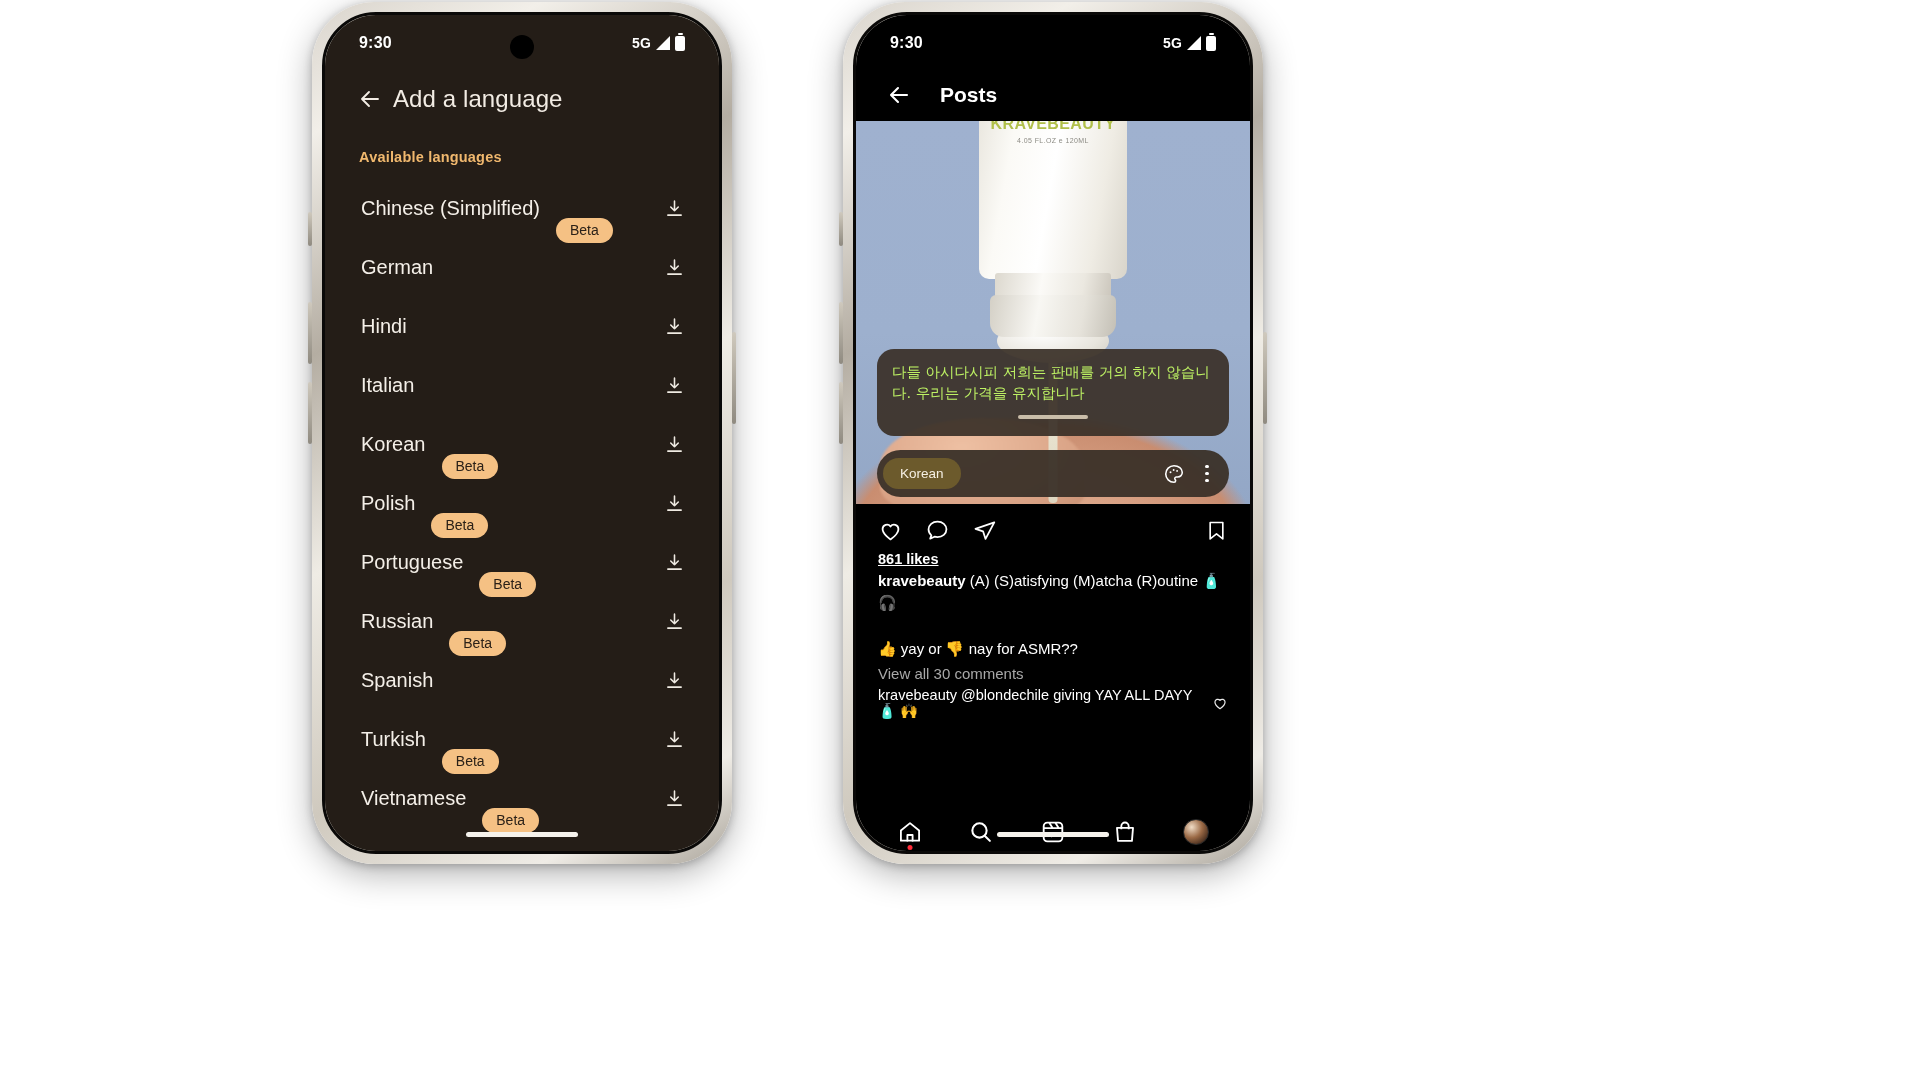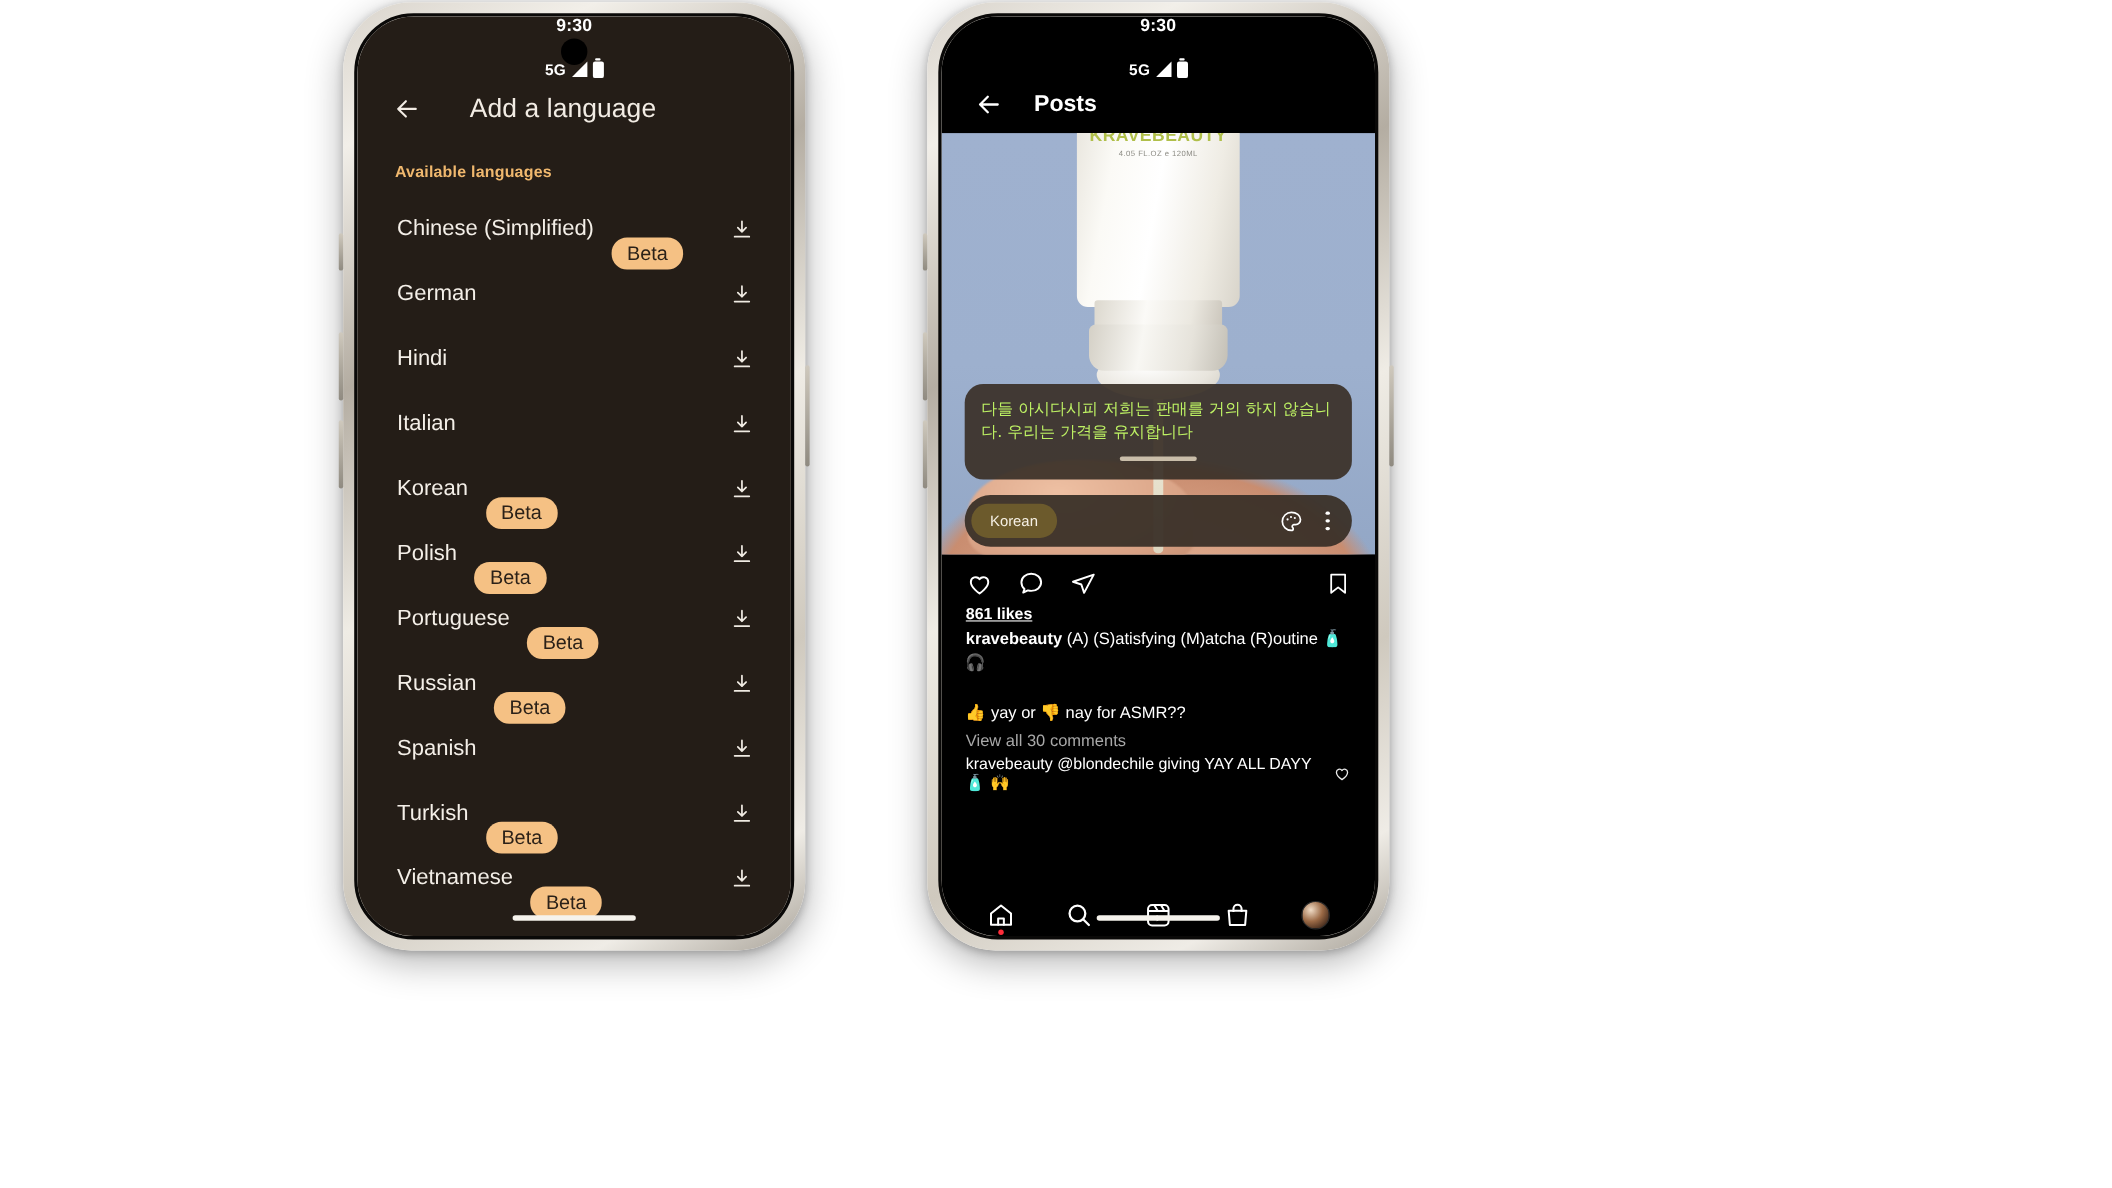--- a/index.html
+++ b/index.html
@@ -35,21 +35,20 @@
   #phone-left  { left: 312px; top: 2px;  width: 420px; height: 862px; }
   #phone-right { left: 843px; top: 2px;  width: 420px; height: 862px; }
 
   
   .statusbar {
     position: relative; height: 56px;
     display: flex; align-items: center; justify-content: space-between;
     padding: 0 34px;
     font-size: 16px; font-weight: 600; color: #fff;
     letter-spacing: .2px;
-    flex-direction: column;
   }
   .camera-dot {
     position: absolute; left: 50%; top: 32px; transform: translate(-50%,-50%);
     width: 24px; height: 24px; border-radius: 50%; background: #000;
   }
   .status-right { display: flex; align-items: center; gap: 5px; }
   .sig-tri {
     width: 0; height: 0;
     border-left: 14px solid transparent;
     border-bottom: 14px solid #fff;
@@ -59,39 +58,39 @@
     position: relative;
   }
   .batt:after {
     content:""; position:absolute; top:-2.5px; left:2.5px;
     width:5px; height:2px; background:#fff; border-radius:1px;
   }
 
   
   .lang-screen { background: #241d17; width:100%; height:100%; display:flex; flex-direction:column; }
   .lang-appbar {
-    display:flex; align-items:center; gap:42px;
+    display:flex; align-items:center; gap:8px;
     padding: 14px 0 16px 30px;
   }
   .back-arrow { width: 30px; height: 24px; flex: none; }
   .lang-title { font-size: 24px; color: #f2ece4; font-weight: 400; letter-spacing:.1px; }
   .section-label {
     color: #f0b86e; font-size: 14.5px; font-weight: 600;
     padding: 20px 0 0 34px; letter-spacing: .2px;
   }
   .lang-list { flex: 1; padding-top: 14px; overflow: hidden; }
   .lang-row {
     display: flex; align-items: center;
     height: 59px; padding: 0 34px 0 36px;
   }
   .lang-name { font-size: 20px; color: #f4efe8; white-space: nowrap; }
   .beta-pill {
     margin-left: 16px;
     background: #f5c184; color: #2b2118;
-    font-size: 18px; font-weight: 500;
+    font-size: 14px; font-weight: 500;
     padding: 5px 14px 6px; border-radius: 14px;
     line-height: 1;
     margin-top: 44px;
   }
   .dl-icon { margin-left: auto; width: 21px; height: 21px; flex:none; }
   .home-indicator {
     position:absolute; left:50%; transform:translateX(-50%); bottom: 14px;
     width: 112px; height: 5px; border-radius: 3px; background: #f5f2ec;
   }
 

